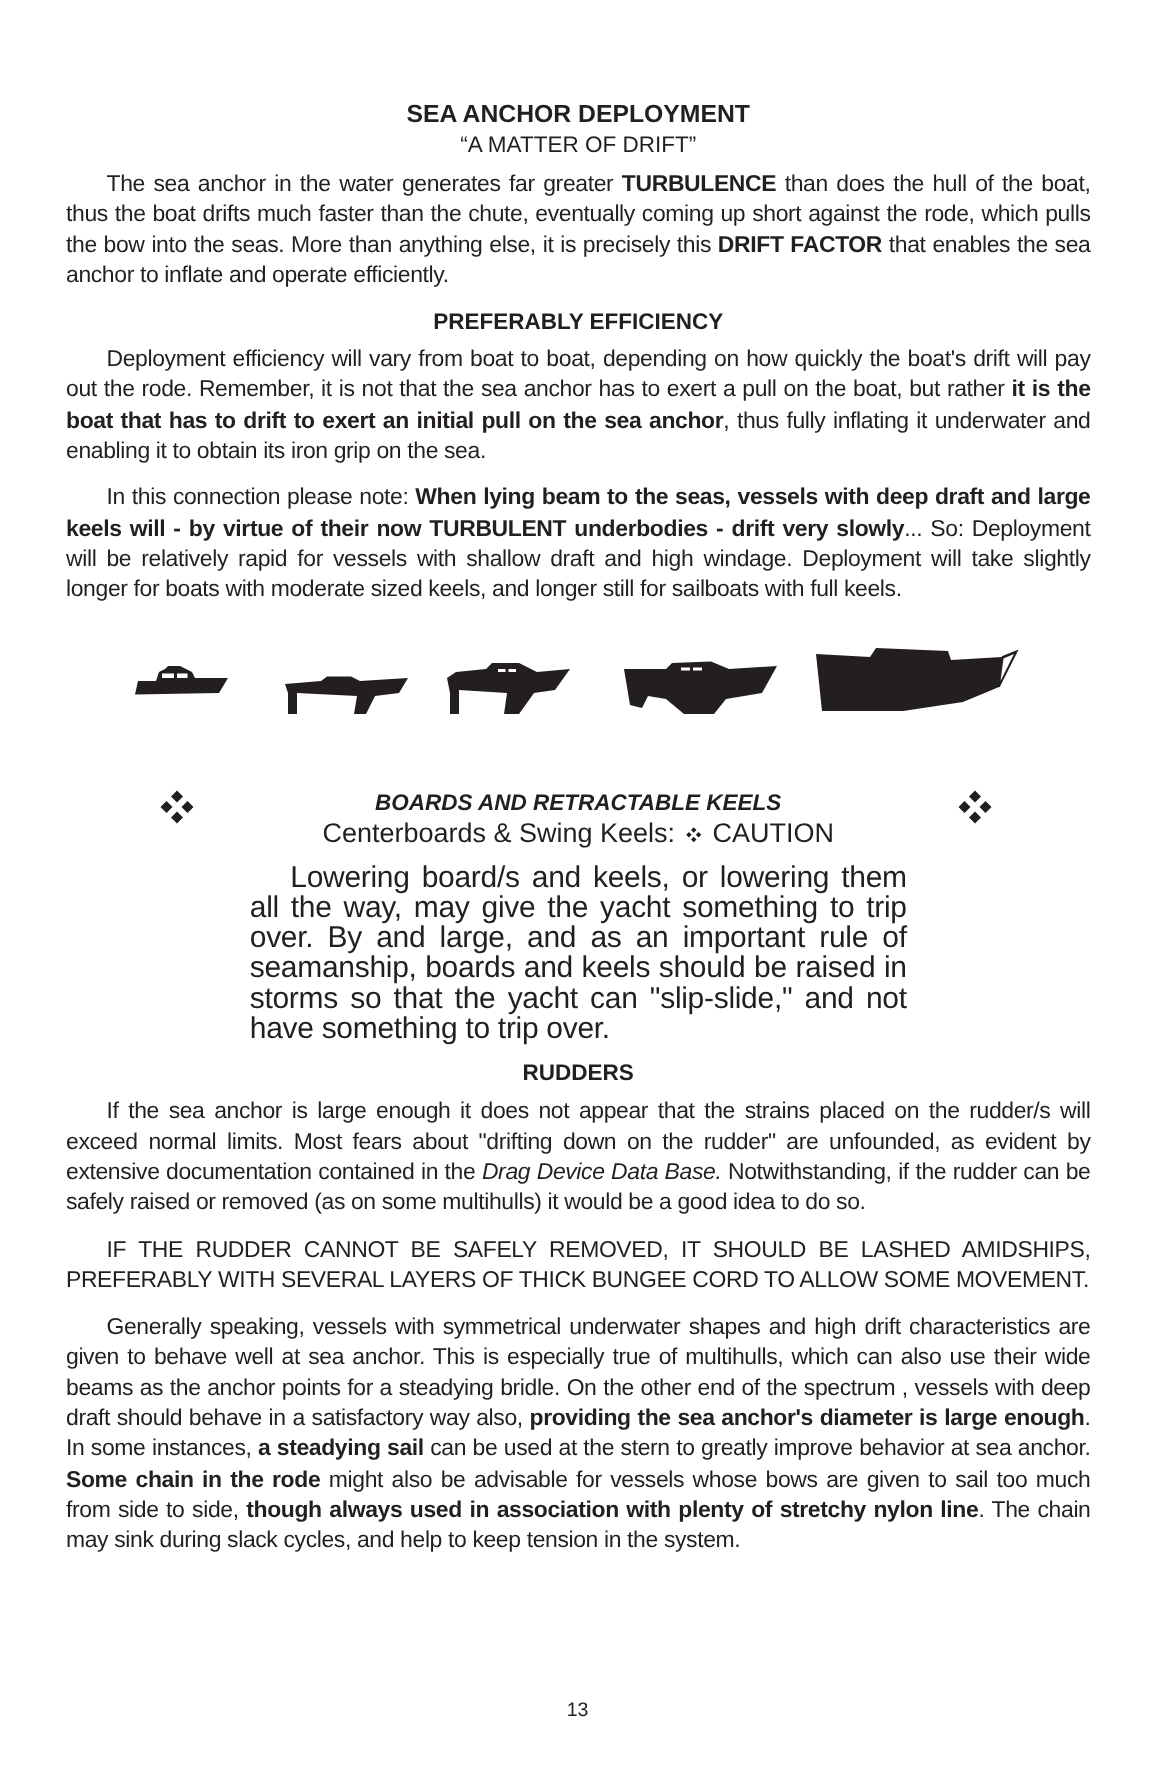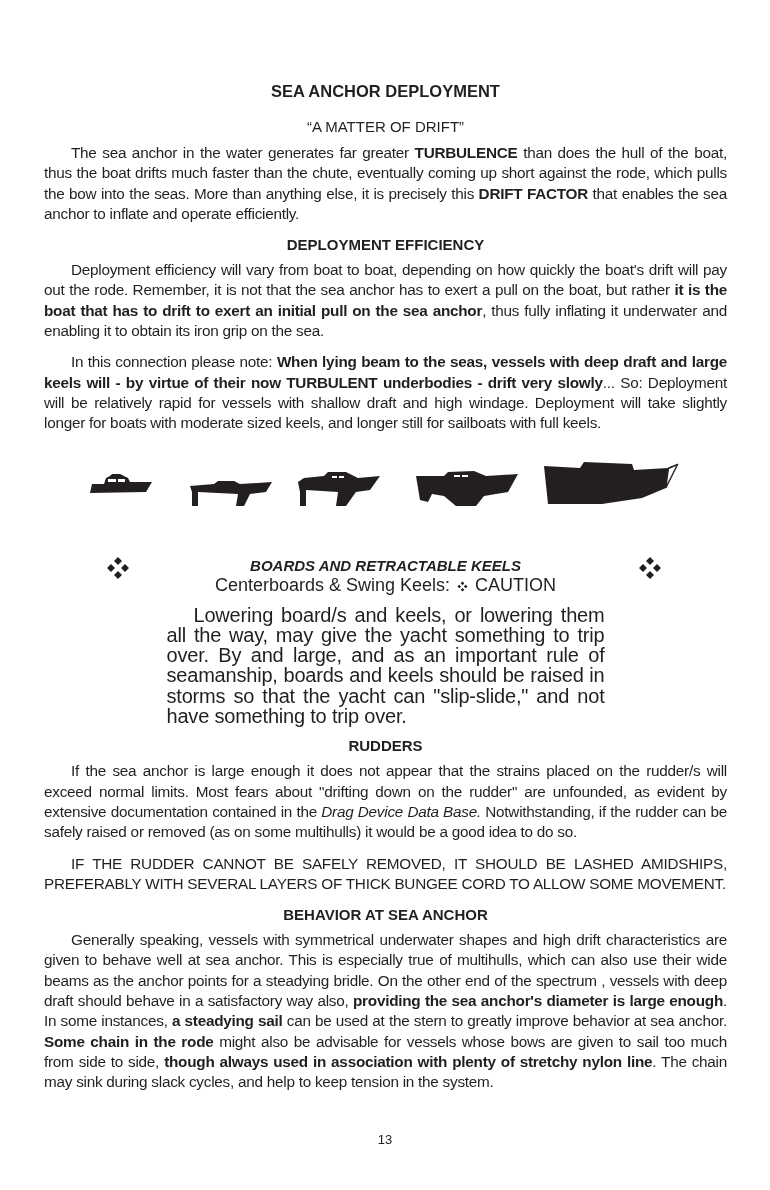--- a/index.html
+++ b/index.html
@@ -1,19 +1,19 @@
 <!DOCTYPE html>
 <html><head>
 <meta charset="utf-8">
 <style>
   html, body { margin:0; padding:0; background:#ffffff; }
   body { width:770px; height:1190px; position:relative; overflow:hidden;
          font-family:"Liberation Sans", sans-serif; color:#231f20; }
   .page { position:absolute; left:44px; top:66px; width:683px; }
-  .h-main { text-align:center; font-weight:bold; font-size:16.5px; line-height:19px; margin:16px; }
+  .h-main { text-align:center; font-weight:bold; font-size:16.5px; line-height:19px; margin:1px; }
   .h-sub { text-align:center; font-weight:normal; font-size:15px; line-height:19px; margin:0 0 7px 0; }
   .h-sec { text-align:center; font-weight:bold; font-size:15px; line-height:20px; margin:0 0 5px 0; }
   p.body { font-size:15.3px; line-height:20.3px; text-align:justify; text-indent:27px; margin:0 0 11px 0; letter-spacing:-0.25px; }
   b { font-weight:bold;margin-top:24px; }
   .boats { position:relative; height:72px; margin:20px 0 30px 0; }
   .boat { position:absolute; }
   .keels-block { position:relative; width:683px; }
   .diamond { position:absolute; top:0; width:24px; height:24px; }
   .keels-title { text-align:center; font-weight:bold; font-size:15px; line-height:19px; margin:0;font-style:italic; }
   .keels-sub { text-align:center; font-size:18px; line-height:20px; margin:0 0 10px 0; }
@@ -23,21 +23,21 @@
 </style>
 </head>
 <body>
 
 <div class="page">
   <h1 class="h-main">SEA ANCHOR DEPLOYMENT</h1>
   <h2 class="h-sub">“A MATTER OF DRIFT”</h2>
 
   <p class="body"><span>The sea anchor in the water generates far greater </span><b>TURBULENCE</b><span> than does the hull of the boat, thus the boat drifts much faster than the chute, eventually coming up short against the rode, which pulls the bow into the seas. More than anything else, it is precisely this </span><b>DRIFT FACTOR</b><span> that enables the sea anchor to inflate and operate efficiently.</span></p>
 
-  <h3 class="h-sec">DEPLOYMENT EFFICIENCY</h3>
+  <h3 class="h-sec">PREFERABLY EFFICIENCY</h3>
   <p class="body"><span>Deployment efficiency will vary from boat to boat, depending on how quickly the boat's drift will pay out the rode. Remember, it is not that the sea anchor has to exert a pull on the boat, but rather </span><b>it is the boat that has to drift to exert an initial pull on the sea anchor</b><span>, thus fully inflating it underwater and enabling it to obtain its iron grip on the sea.</span></p>
   <p class="body"><span>In this connection please note: </span><b>When lying beam to the seas, vessels with deep draft and large keels will - by virtue of their now TURBULENT underbodies - drift very slowly</b><span>... So: Deployment will be relatively rapid for vessels with shallow draft and high windage. Deployment will take slightly longer for boats with moderate sized keels, and longer still for sailboats with full keels.</span></p>
 
   <div class="boats">
 
     <svg class="boat" style="left:44px;top:16px" width="66" height="26" viewBox="0 0 66 26">
       <path d="M4 14 L16 14 L18 8 L22 6 L24 4 L32 4 L36 6 L40 8 L42 12 L64 12 L58 22 L2 23 Z" fill="#231f20"></path>
       <rect x="20" y="9" width="8" height="3" fill="#fff"></rect>
         <rect x="30" y="9" width="7" height="3" fill="#fff"></rect>
     </svg>
@@ -76,17 +76,16 @@
     <div class="keels-sub"><span>Centerboards &amp; Swing Keels: </span><svg class="inline-diamond" viewBox="0 0 24 24">
           <path d="M12 1 L16 5 L12 9 L8 5 Z M5 8 L9 12 L5 16 L1 12 Z M19 8 L23 12 L19 16 L15 12 Z M12 15 L16 19 L12 23 L8 19 Z" fill="#231f20"></path>
         </svg><span> CAUTION</span></div>
     <p class="keels-text">Lowering board/s and keels, or lowering them all the way, may give the yacht something to trip over.  By and large, and as an important rule of seamanship, boards and keels should be raised in storms so that the yacht can "slip-slide," and not have something to trip over.</p>
   </div>
 
   <h3 class="h-sec">RUDDERS</h3>
   <p class="body"><span>If the sea anchor is large enough it does not appear that the strains placed on the rudder/s will exceed normal limits.  Most fears about "drifting down on the rudder" are unfounded, as evident by extensive documentation contained in the </span><i>Drag Device Data Base.</i><span>  Notwithstanding, if the rudder can be safely raised or removed (as on some multihulls) it would be a good idea to do so.</span></p>
   <p class="body" style="font-weight:normal">IF THE RUDDER CANNOT BE  SAFELY REMOVED, IT SHOULD BE LASHED AMIDSHIPS, PREFERABLY WITH SEVERAL LAYERS OF THICK BUNGEE CORD TO ALLOW SOME MOVEMENT.</p>
 
-  <h3 class="h-sec">BEHAVIOR AT  SEA ANCHOR</h3>
   <p class="body"><span>Generally speaking, vessels with symmetrical underwater shapes and high drift characteristics are given to behave well at sea anchor. This is especially true of multihulls, which can also use their wide beams as the anchor points for a steadying bridle. On the other end of the spectrum , vessels with deep draft should behave in a satisfactory way also, </span><b>providing the sea anchor's diameter is large enough</b><span>. In some instances, </span><b>a steadying sail</b><span> can be used at the stern to greatly improve behavior at sea anchor. </span><b>Some chain in the rode</b><span> might also be advisable for vessels whose bows are given to sail too much from side to side, </span><b>though always used in association with plenty of stretchy nylon line</b><span>. The chain may sink during slack cycles, and help to keep tension in the system.</span></p>
 </div>
 
 <div class="page-num">13</div>
 
 </body></html>

